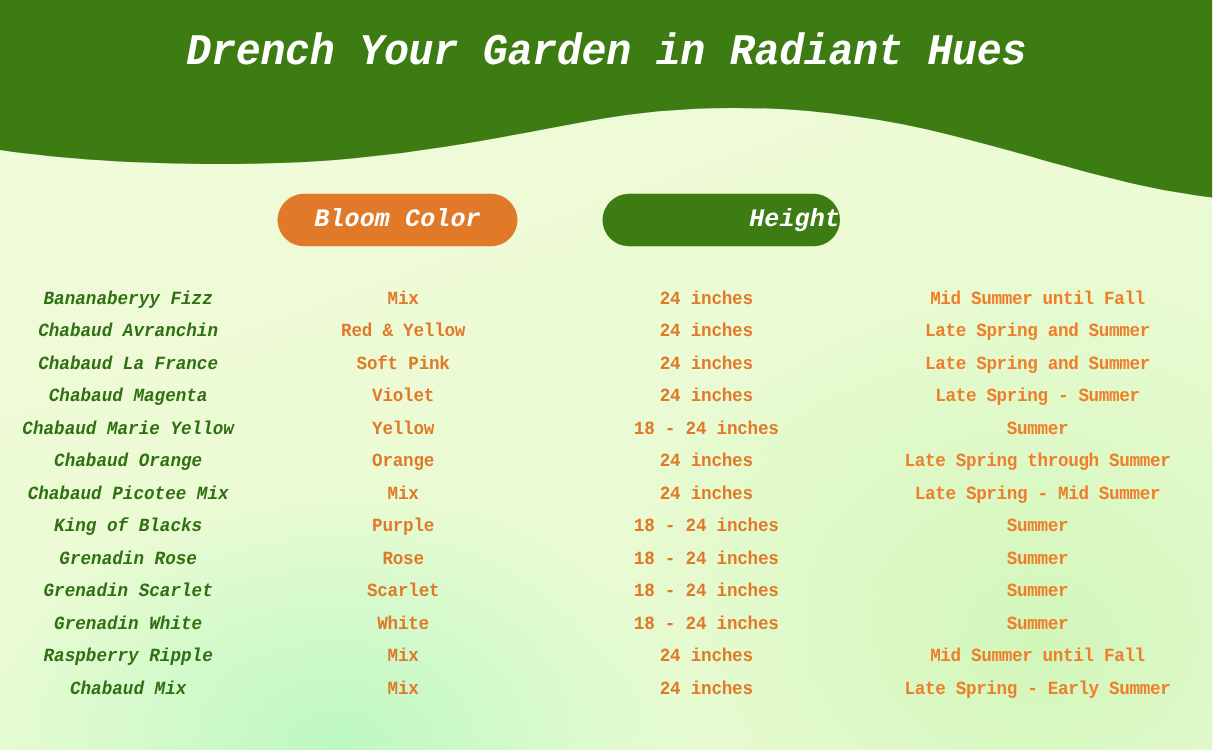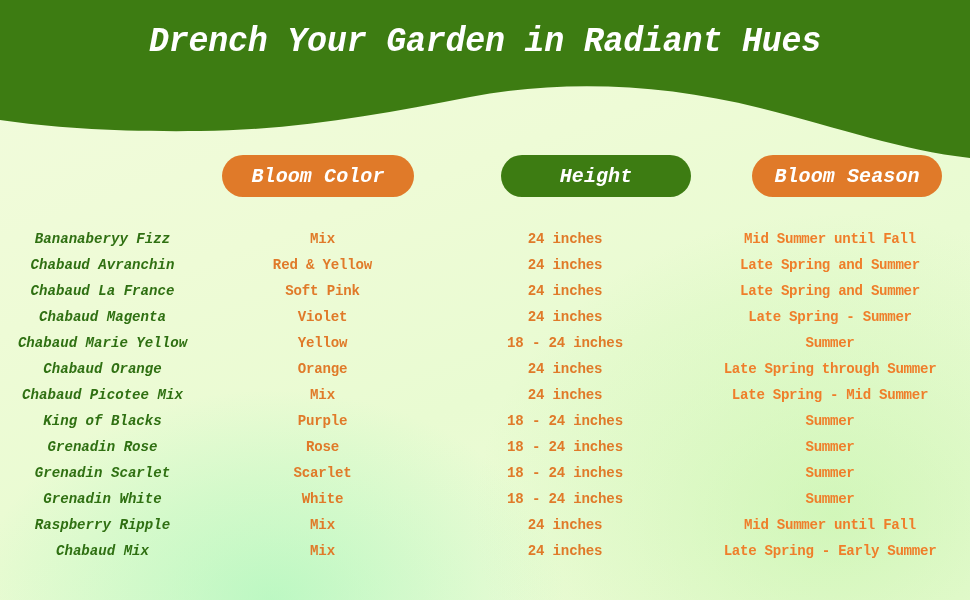--- a/index.html
+++ b/index.html
@@ -56,21 +56,21 @@
     color:#ffffff;
     font-size:20px;
     font-weight:bold;
     font-style:italic;
     white-space:nowrap;
     letter-spacing:0.1px;
   }
   .pill.orange { background:#e07a29; }
   .pill.green  { background:#3d7c12; }
   #pill-bloom-color  { left:222px; width:192px; }
-  #pill-height       { left:501px; width:190px; }
+  #pill-height       { left:482px; width:190px;justify-content:flex-end; }
   #pill-bloom-season { left:752px; width:190px; }
 
   
   #table {
     position:absolute;
     top:226px; left:0;
     width:860px;
     z-index:2;
   }
   .row {
@@ -108,23 +108,20 @@
 
   <div id="page-title">Drench Your Garden in Radiant Hues</div>
 
   <div id="pill-row">
     <div class="pill orange" id="pill-bloom-color">
       <span>Bloom Color</span>
     </div>
     <div class="pill green" id="pill-height">
       <span>Height</span>
     </div>
-    <div class="pill orange" id="pill-bloom-season">
-      <span>Bloom Season</span>
-    </div>
   </div>
 
   <div id="table">
 
     <div class="row">
       <div class="cell c-name">Bananaberyy Fizz</div>
       <div class="cell c-color">Mix</div>
       <div class="cell c-height">24 inches</div>
       <div class="cell c-season">Mid Summer until Fall</div>
     </div>

